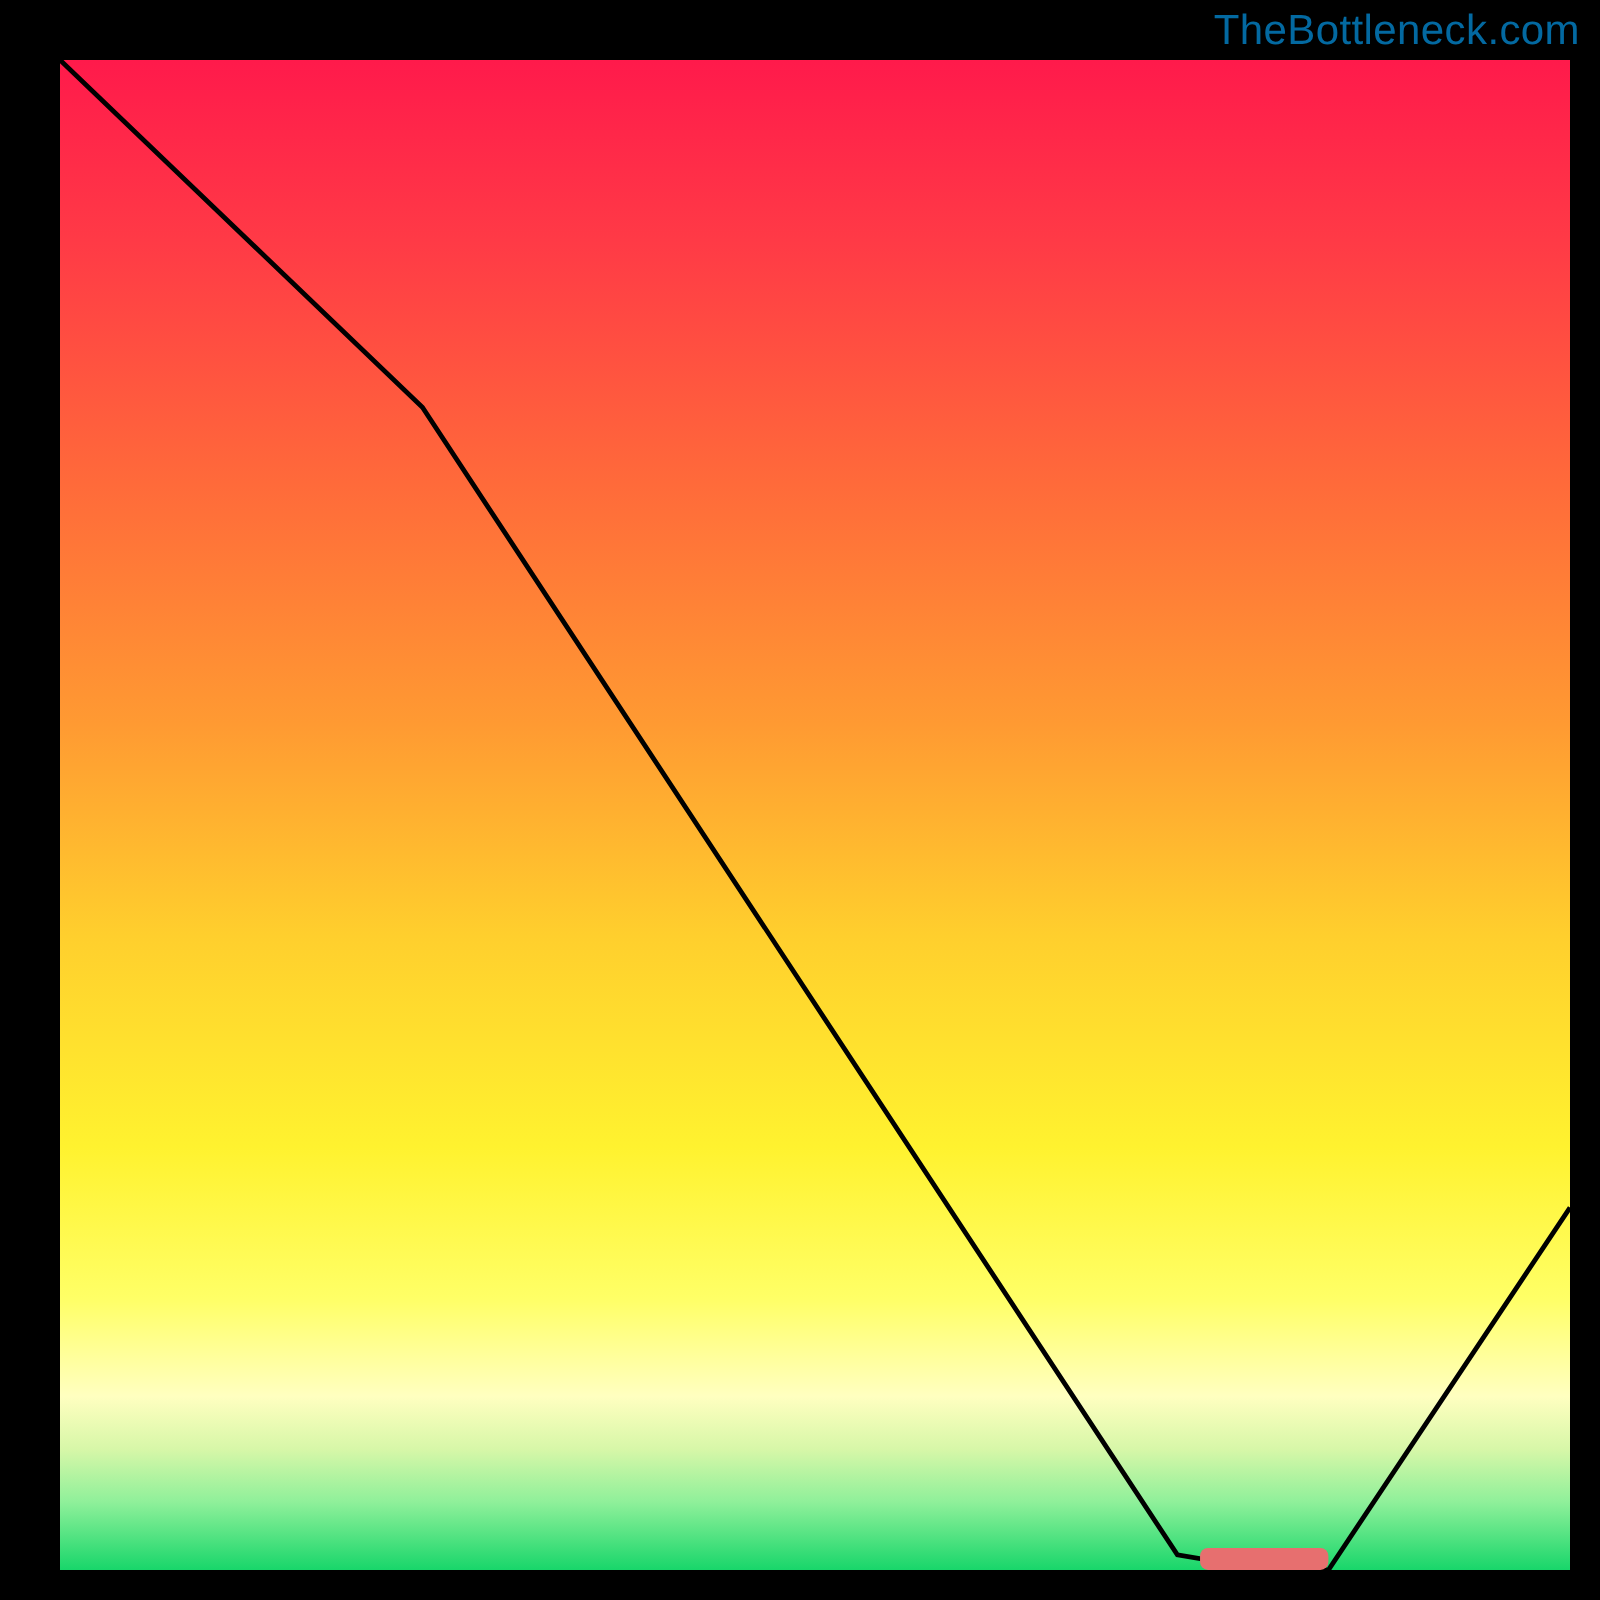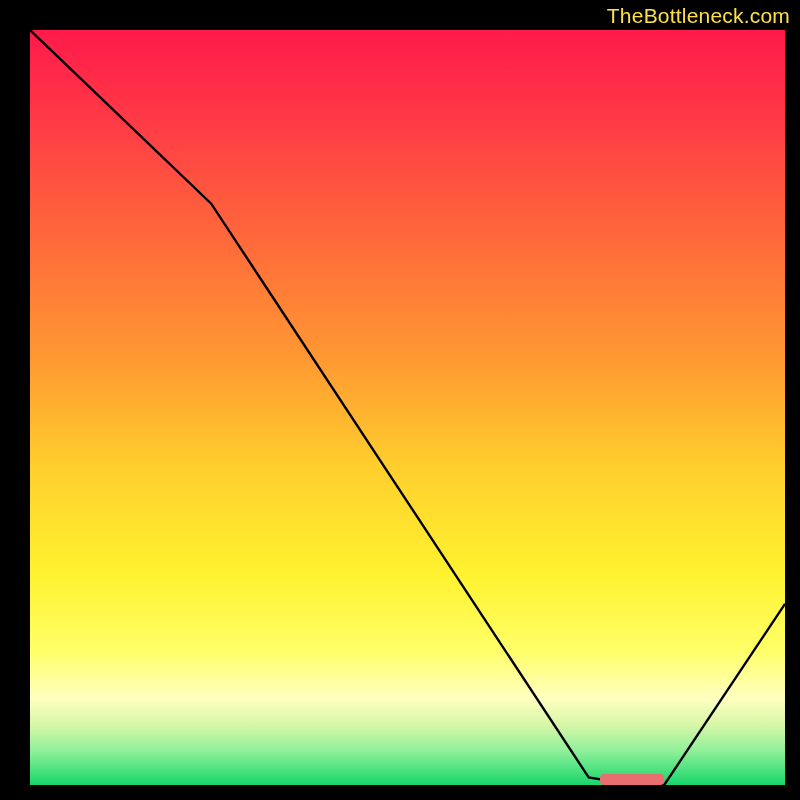--- a/index.html
+++ b/index.html
@@ -4,21 +4,21 @@
 <style>
   * { margin: 0; padding: 0; box-sizing: border-box; }
   html, body { width: 800px; height: 800px; background: #000; overflow: hidden; }
   .wrap { position: relative; width: 800px; height: 800px; }
   .attribution {
     position: absolute;
     top: 4px;
     right: 10px;
     font-family: Arial, Helvetica, sans-serif;
     font-size: 21px;
-    color: #fde047;
+    color: #0369a1;
     letter-spacing: 0.2px;
   }
   .plot {
     position: absolute;
     left: 30px;
     top: 30px;
     width: 755px;
     height: 755px;
   }
   svg { display: block; }

